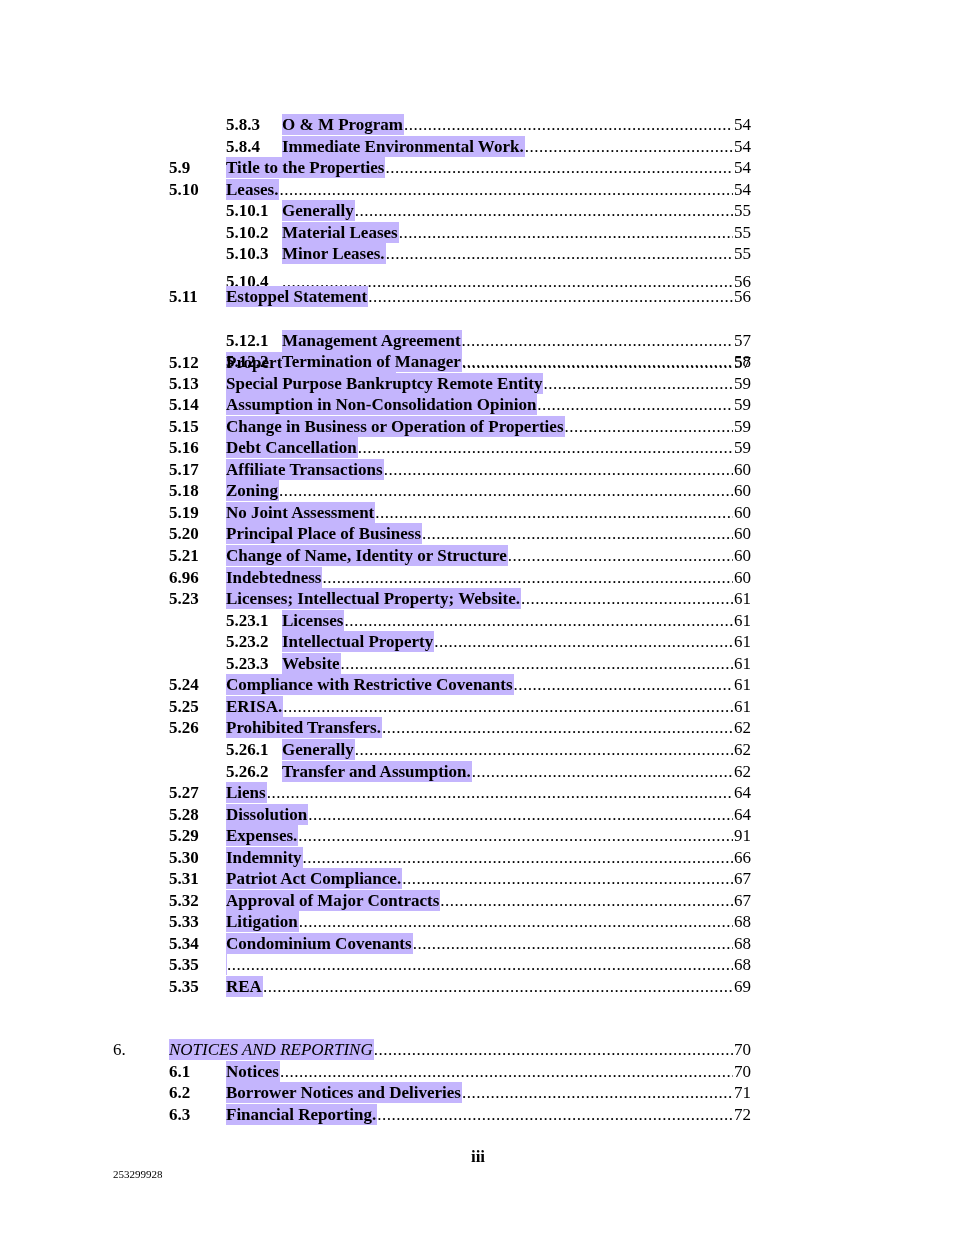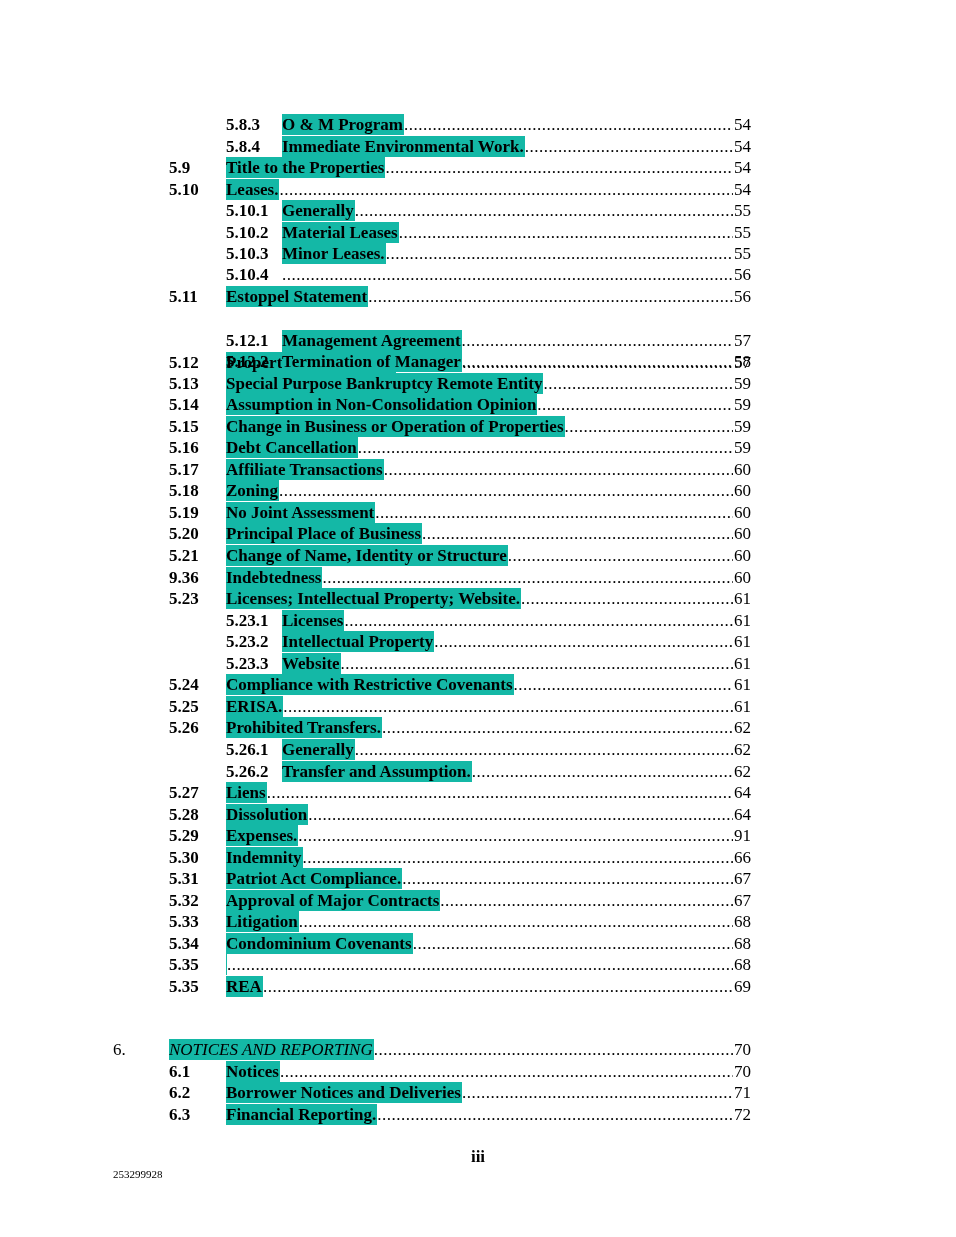--- a/index.html
+++ b/index.html
@@ -2,21 +2,21 @@
 <html><head>
   <meta charset="utf-8">
   <style>
     html, body { margin: 0; padding: 0; background: #ffffff; }
     body { width: 956px; height: 1237px; position: relative; overflow: hidden;
            font-family: "Liberation Serif", serif; color: #000; }
     .toc { position: absolute; left: 0; top: 0; width: 956px; }
     .row { position: absolute; left: 0; width: 864px; height: 21px; font-size: 17px; line-height: 21px; font-weight: bold; white-space: nowrap; }
     .row .num { position: absolute; top: 0; }
     .row .entry { position: absolute; top: 0; right: 113px; overflow: hidden; display: flex; }
-    .row .title { flex: 0 0 auto; background: #14b8a6; padding-right: 1px; }
+    .row .title { flex: 0 0 auto; background: #c4b5fd; padding-right: 1px; }
     .row .dots { flex: 1 1 auto; overflow: hidden; font-weight: normal; letter-spacing: 0.5px; }
     .row .dots::before { content: "........................................................................................................................................................................................................................................................"; }
     .row .page { flex: 0 0 auto; font-weight: normal; padding-left: 1px; }
     .lvl3 .num { left: 226px; }
     .lvl3 .entry { left: 282px; }
     .lvl2 .num { left: 169px; }
     .lvl2 .entry { left: 226px; }
     .lvl1 .num { left: 113px; font-weight: normal; }
     .lvl1 .entry { left: 169px; }
     .lvl1 .title { font-weight: normal; font-style: italic; }
@@ -76,21 +76,21 @@
       </span>
     </div>
     <div class="row lvl3" style="top: 243.3px;">
       <span class="num">5.10.3</span>
       <span class="entry">
         <span class="title">Minor Leases.</span>
         <span class="dots"></span>
         <span class="page">55</span>
       </span>
     </div>
-    <div class="row lvl3" style="top: 264px; font-family: Liberation Serif, serif;">
+    <div class="row lvl3" style="top: 271px; font-family: Liberation Serif, serif;">
       <span class="num">5.10.4</span>
       <span class="entry">
         <span class="dots"></span>
         <span class="page">56</span>
       </span>
     </div>
     <div class="row lvl2" style="top: 286.4px;">
       <span class="num">5.11</span>
       <span class="entry">
         <span class="title">Estoppel Statement</span>
@@ -188,21 +188,21 @@
     </div>
     <div class="row lvl2" style="top: 545px;">
       <span class="num">5.21</span>
       <span class="entry">
         <span class="title">Change of Name, Identity or Structure</span>
         <span class="dots"></span>
         <span class="page">60</span>
       </span>
     </div>
     <div class="row lvl2" style="top: 566.55px;">
-      <span class="num">9.36</span>
+      <span class="num">6.96</span>
       <span class="entry">
         <span class="title">Indebtedness</span>
         <span class="dots"></span>
         <span class="page">60</span>
       </span>
     </div>
     <div class="row lvl2" style="top: 588.1px;">
       <span class="num">5.23</span>
       <span class="entry">
         <span class="title">Licenses; Intellectual Property; Website.</span>

